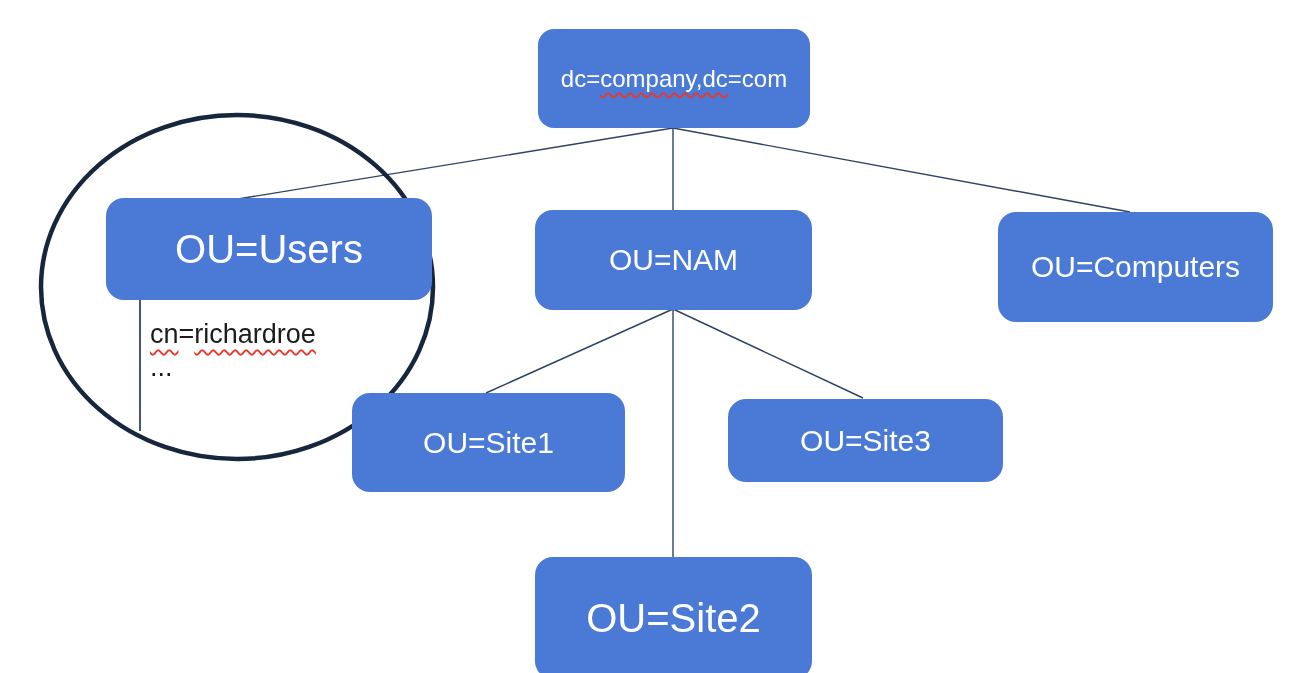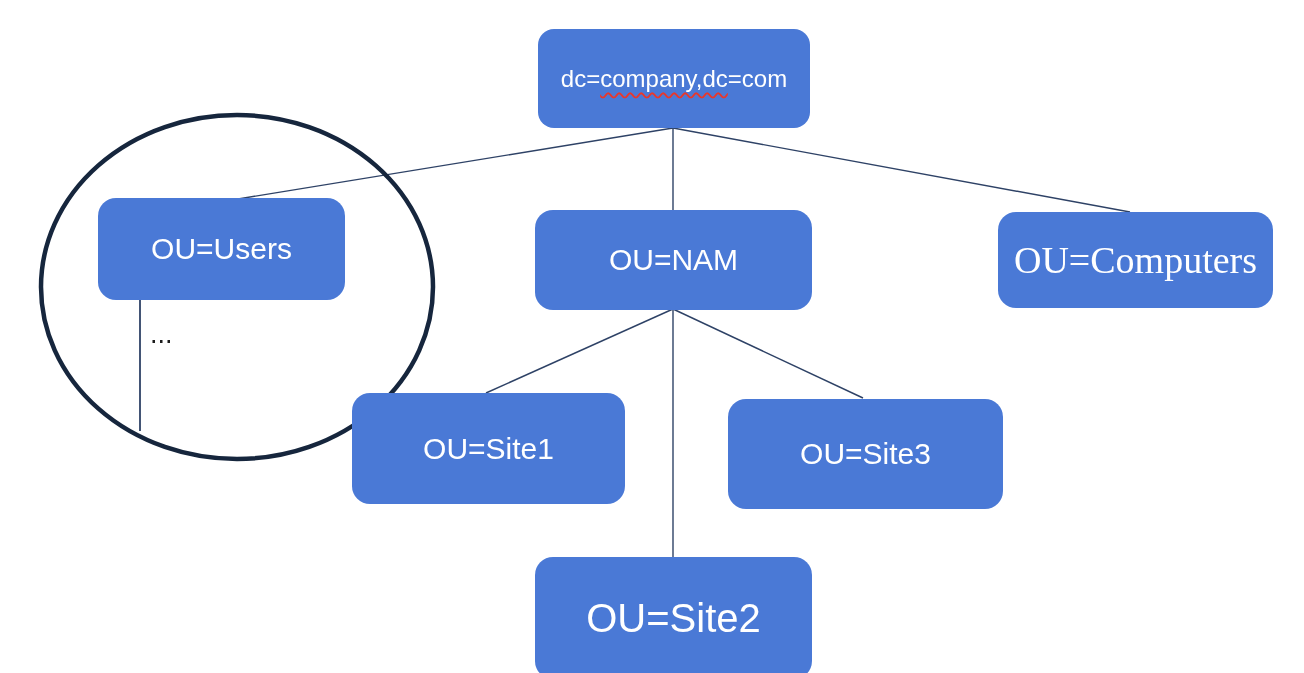--- a/index.html
+++ b/index.html
@@ -45,25 +45,25 @@
     z-index: 2;
     background: var(--node-fill, #4a79d6);
     color: var(--node-text, #ffffff);
     display: flex;
     align-items: center;
     justify-content: center;
     border-radius: 18px;
     white-space: nowrap;
   }
   .node-root      { left: 538px; top: 29px;  width: 272px; height: 99px;  font-size: 24px; border-radius: 16px; }
-  .node-users     { left: 98px;  top: 198px; width: 247px; height: 102px; font-size: 30px; }
+  .node-users     { left: 106px;  top: 198px; width: 326px; height: 102px; font-size: 40px; }
   .node-nam       { left: 535px; top: 210px; width: 277px; height: 100px; font-size: 30px; align-items: center; }
-  .node-computers { left: 998px; top: 212px; width: 275px; height: 96px;  font-size: 38px; font-family: Liberation Serif, serif; }
-  .node-site1     { left: 352px; top: 393px; width: 273px; height: 111px;  font-size: 30px; }
-  .node-site3     { left: 728px; top: 399px; width: 275px; height: 110px; font-size: 30px; }
+  .node-computers { left: 998px; top: 212px; width: 275px; height: 110px;  font-size: 30px; }
+  .node-site1     { left: 352px; top: 393px; width: 273px; height: 99px;  font-size: 30px; }
+  .node-site3     { left: 728px; top: 399px; width: 275px; height: 83px; font-size: 30px; }
   .node-site2     { left: 535px; top: 557px; width: 277px; height: 122px; font-size: 40px; }
   .misspelled {
     text-decoration: underline;
     text-decoration-style: wavy;
     text-decoration-color: var(--spellcheck-squiggle, #e8372b);
     text-decoration-thickness: 2px;
     text-underline-offset: 6px;
   }
   .node-root .misspelled {
     text-decoration-thickness: 1.5px;
@@ -120,16 +120,17 @@
 
   <div class="node node-site3">
     <span>OU=Site3</span>
   </div>
 
   <div class="node node-site2">
     <span>OU=Site2</span>
   </div>
 
   <div class="annotation">
+    <div class="cn-row"><span class="misspelled">cn</span><span>=</span><span class="misspelled">richardroe</span></div>
     <div class="cn-row">...</div>
   </div>
 
 </div>
 
 </body></html>

